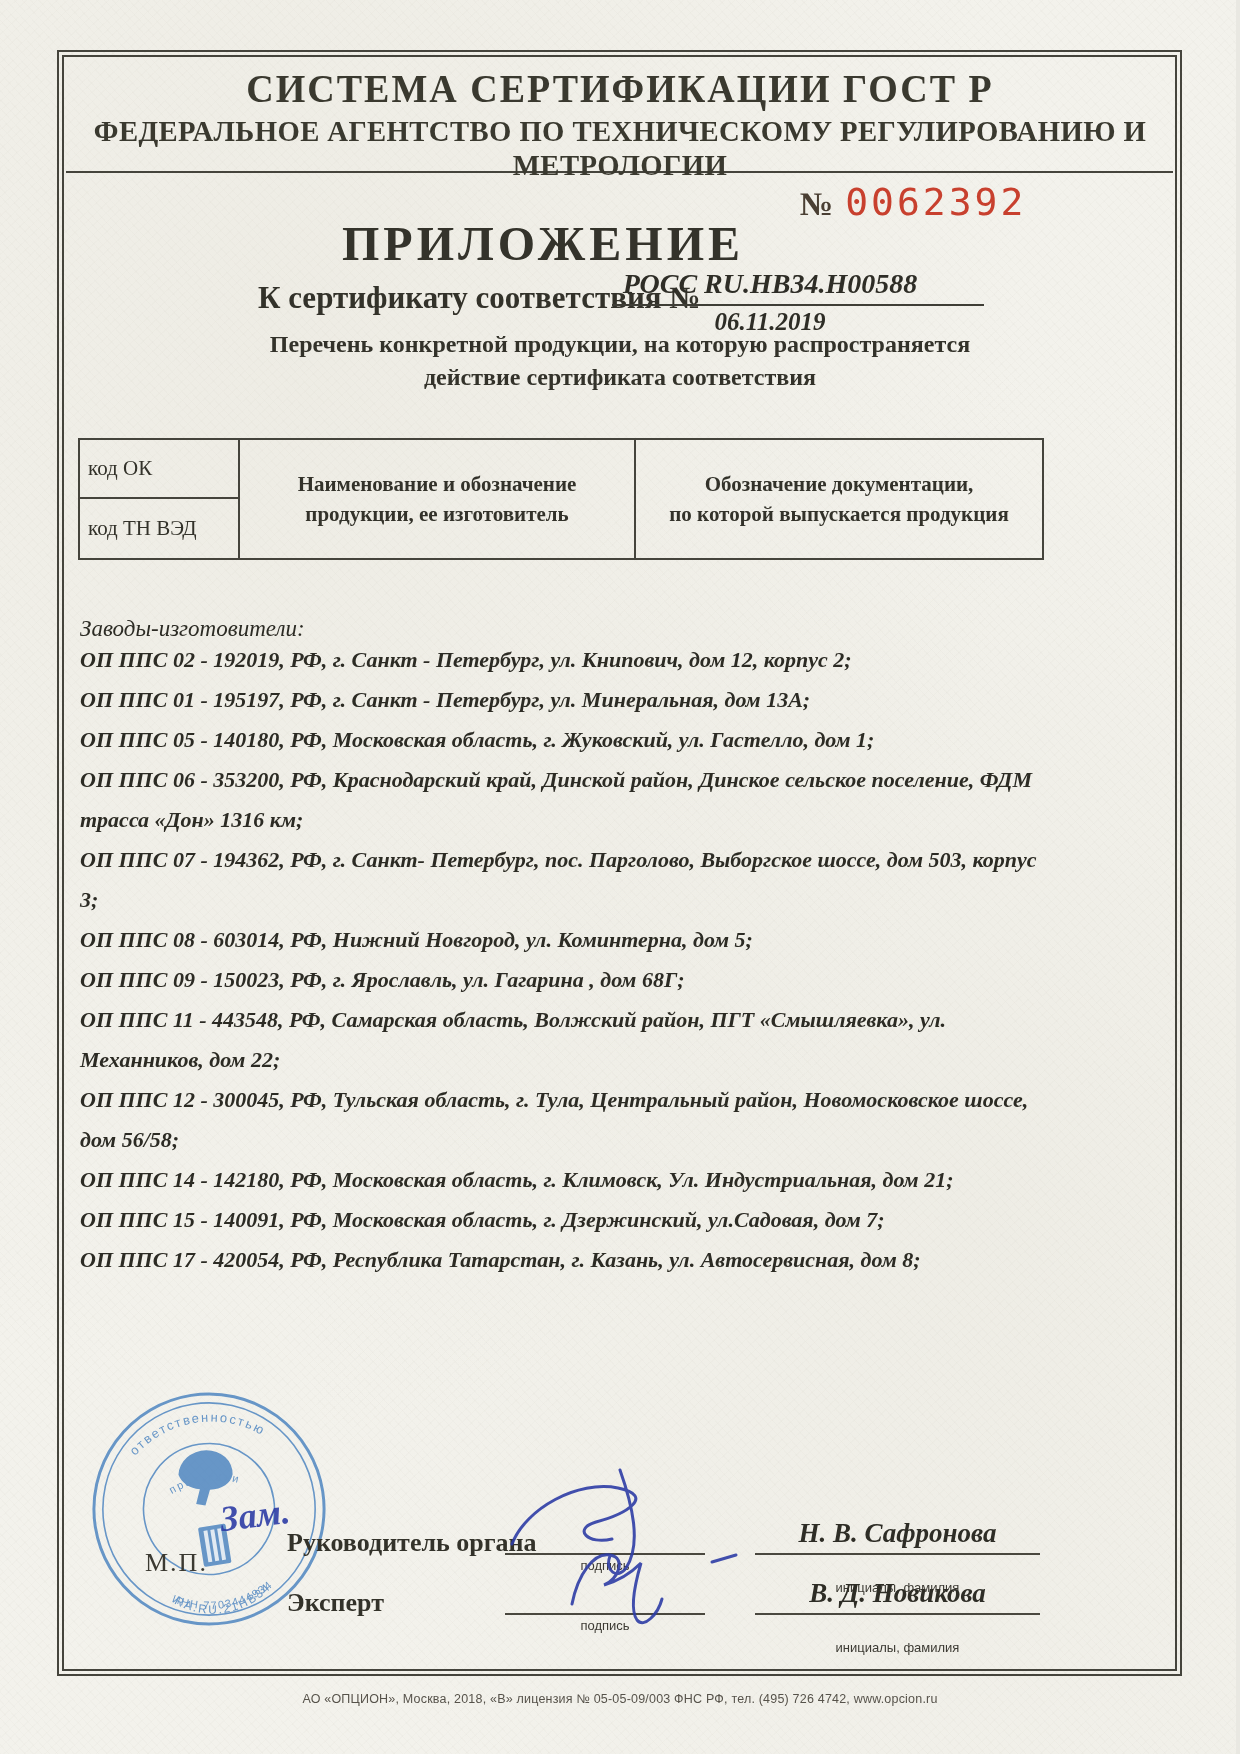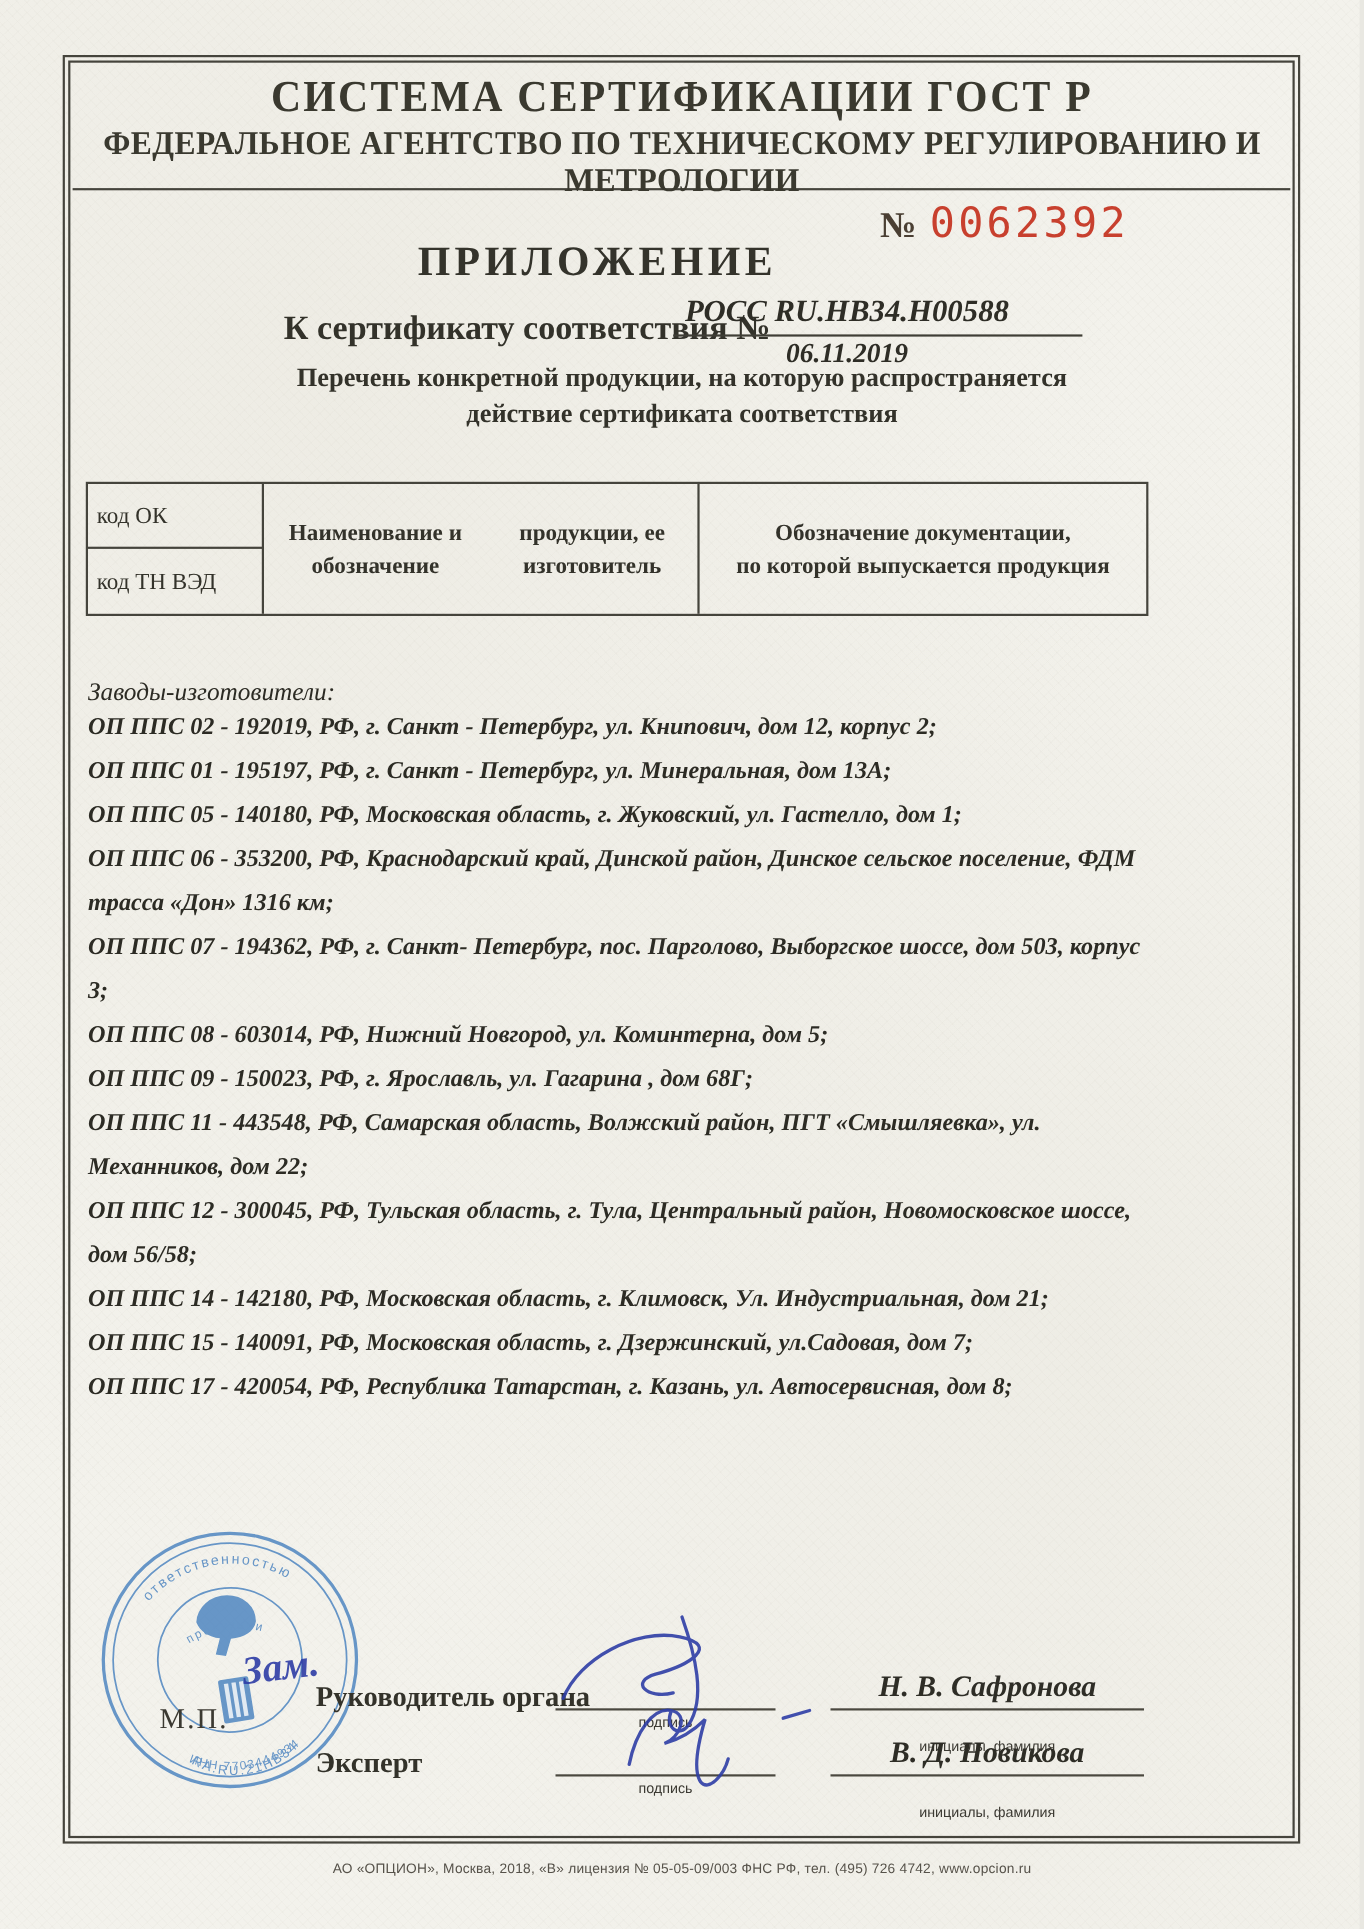--- a/index.html
+++ b/index.html
@@ -18,35 +18,35 @@
   .frame::before{content:"";position:absolute;inset:3px;border:2px solid #45443c;}
   .header-divider{position:absolute;left:66px;right:63px;top:171px;height:2px;background:#45443c;}
   .h1{position:absolute;left:66px;right:62px;top:66px;text-align:center;
       font-weight:700;font-size:38px;letter-spacing:2px;color:#3a392f;transform:scaleY(1.06);}
   .h2{position:absolute;left:66px;right:62px;top:115px;text-align:center;
       font-weight:700;font-size:29px;letter-spacing:.4px;color:#3a392f;transform:scaleX(.99) scaleY(1.04);}
   .blank-no{position:absolute;left:800px;top:180px;white-space:nowrap;}
   .no-prefix{font-weight:700;font-size:33px;color:#4a3f33;}
   .no-value{font-family:"DejaVu Sans Mono", monospace;font-size:38px;color:#c8402e;letter-spacing:3px;margin-left:12px;}
   .title{position:absolute;left:0px;right:150px;top:216px;text-align:center;
-      font-weight:700;font-size:38px;letter-spacing:4px;color:#34332b;}
+      font-weight:700;font-size:48px;letter-spacing:4px;color:#34332b;}
   .cert-label{position:absolute;left:258px;top:280px;font-weight:700;font-size:31px;color:#33322a;}
   .cert-number{position:absolute;left:600px;top:268px;width:340px;text-align:center;
       font-style:italic;font-weight:700;font-size:28px;color:#2e2d26;}
   .cert-underline{position:absolute;left:612px;top:304px;width:372px;height:2px;background:#3f3e36;}
   .cert-date{position:absolute;left:645px;top:308px;width:250px;text-align:center;
       font-style:italic;font-weight:700;font-size:25px;color:#2e2d26;}
   .sub1{position:absolute;left:66px;right:62px;top:331px;text-align:center;font-weight:700;font-size:24px;color:#33322a;}
   .sub2{position:absolute;left:66px;right:62px;top:364px;text-align:center;font-weight:700;font-size:24px;color:#33322a;}
   .ptable{position:absolute;left:78px;top:438px;width:962px;height:118px;border:2px solid #45443c;
       display:grid;grid-template-columns:160px 396px 1fr;grid-template-rows:1fr 1fr;font-size:21px;color:#33322a;}
   .cell{display:flex;align-items:center;}
   .cell-ok{grid-column:1;grid-row:1;border-bottom:2px solid #45443c;border-right:2px solid #45443c;padding-left:8px;}
   .cell-tnved{grid-column:1;grid-row:2;border-right:2px solid #45443c;padding-left:8px;}
-  .cell-mid{grid-column:2;grid-row:1/3;border-right:2px solid #45443c;flex-direction:row;justify-content:center;text-align:center;line-height:30px;font-weight:600;}
+  .cell-mid{grid-column:2;grid-row:1/3;border-right:2px solid #45443c;flex-direction:column;justify-content:center;text-align:center;line-height:30px;font-weight:600;}
   .cell-right{grid-column:3;grid-row:1/3;flex-direction:column;justify-content:center;text-align:right;line-height:30px;font-weight:600;}
   .factories-heading{position:absolute;left:80px;top:616px;font-style:italic;font-weight:400;font-size:23px;color:#2c2b24;text-align:center;}
   .factories{position:absolute;left:80px;top:640px;width:964px;}
   .factory-line{margin:0;font-style:italic;font-weight:700;font-size:22px;line-height:40px;color:#2c2b24;}
   
   .stamp{position:absolute;left:85px;top:1385px;width:248px;height:248px;transform:rotate(-9deg);opacity:.85;}
   .mp-note{position:absolute;left:145px;top:1548px;font-size:26px;letter-spacing:2px;color:#3b3931;}
   .hand-note{position:absolute;left:220px;top:1494px;font-style:italic;font-weight:700;font-size:36px;
       color:#2e3da6;transform:rotate(-7deg);opacity:.9;}
   .sig-row{position:absolute;left:0;width:1240px;height:60px;}

